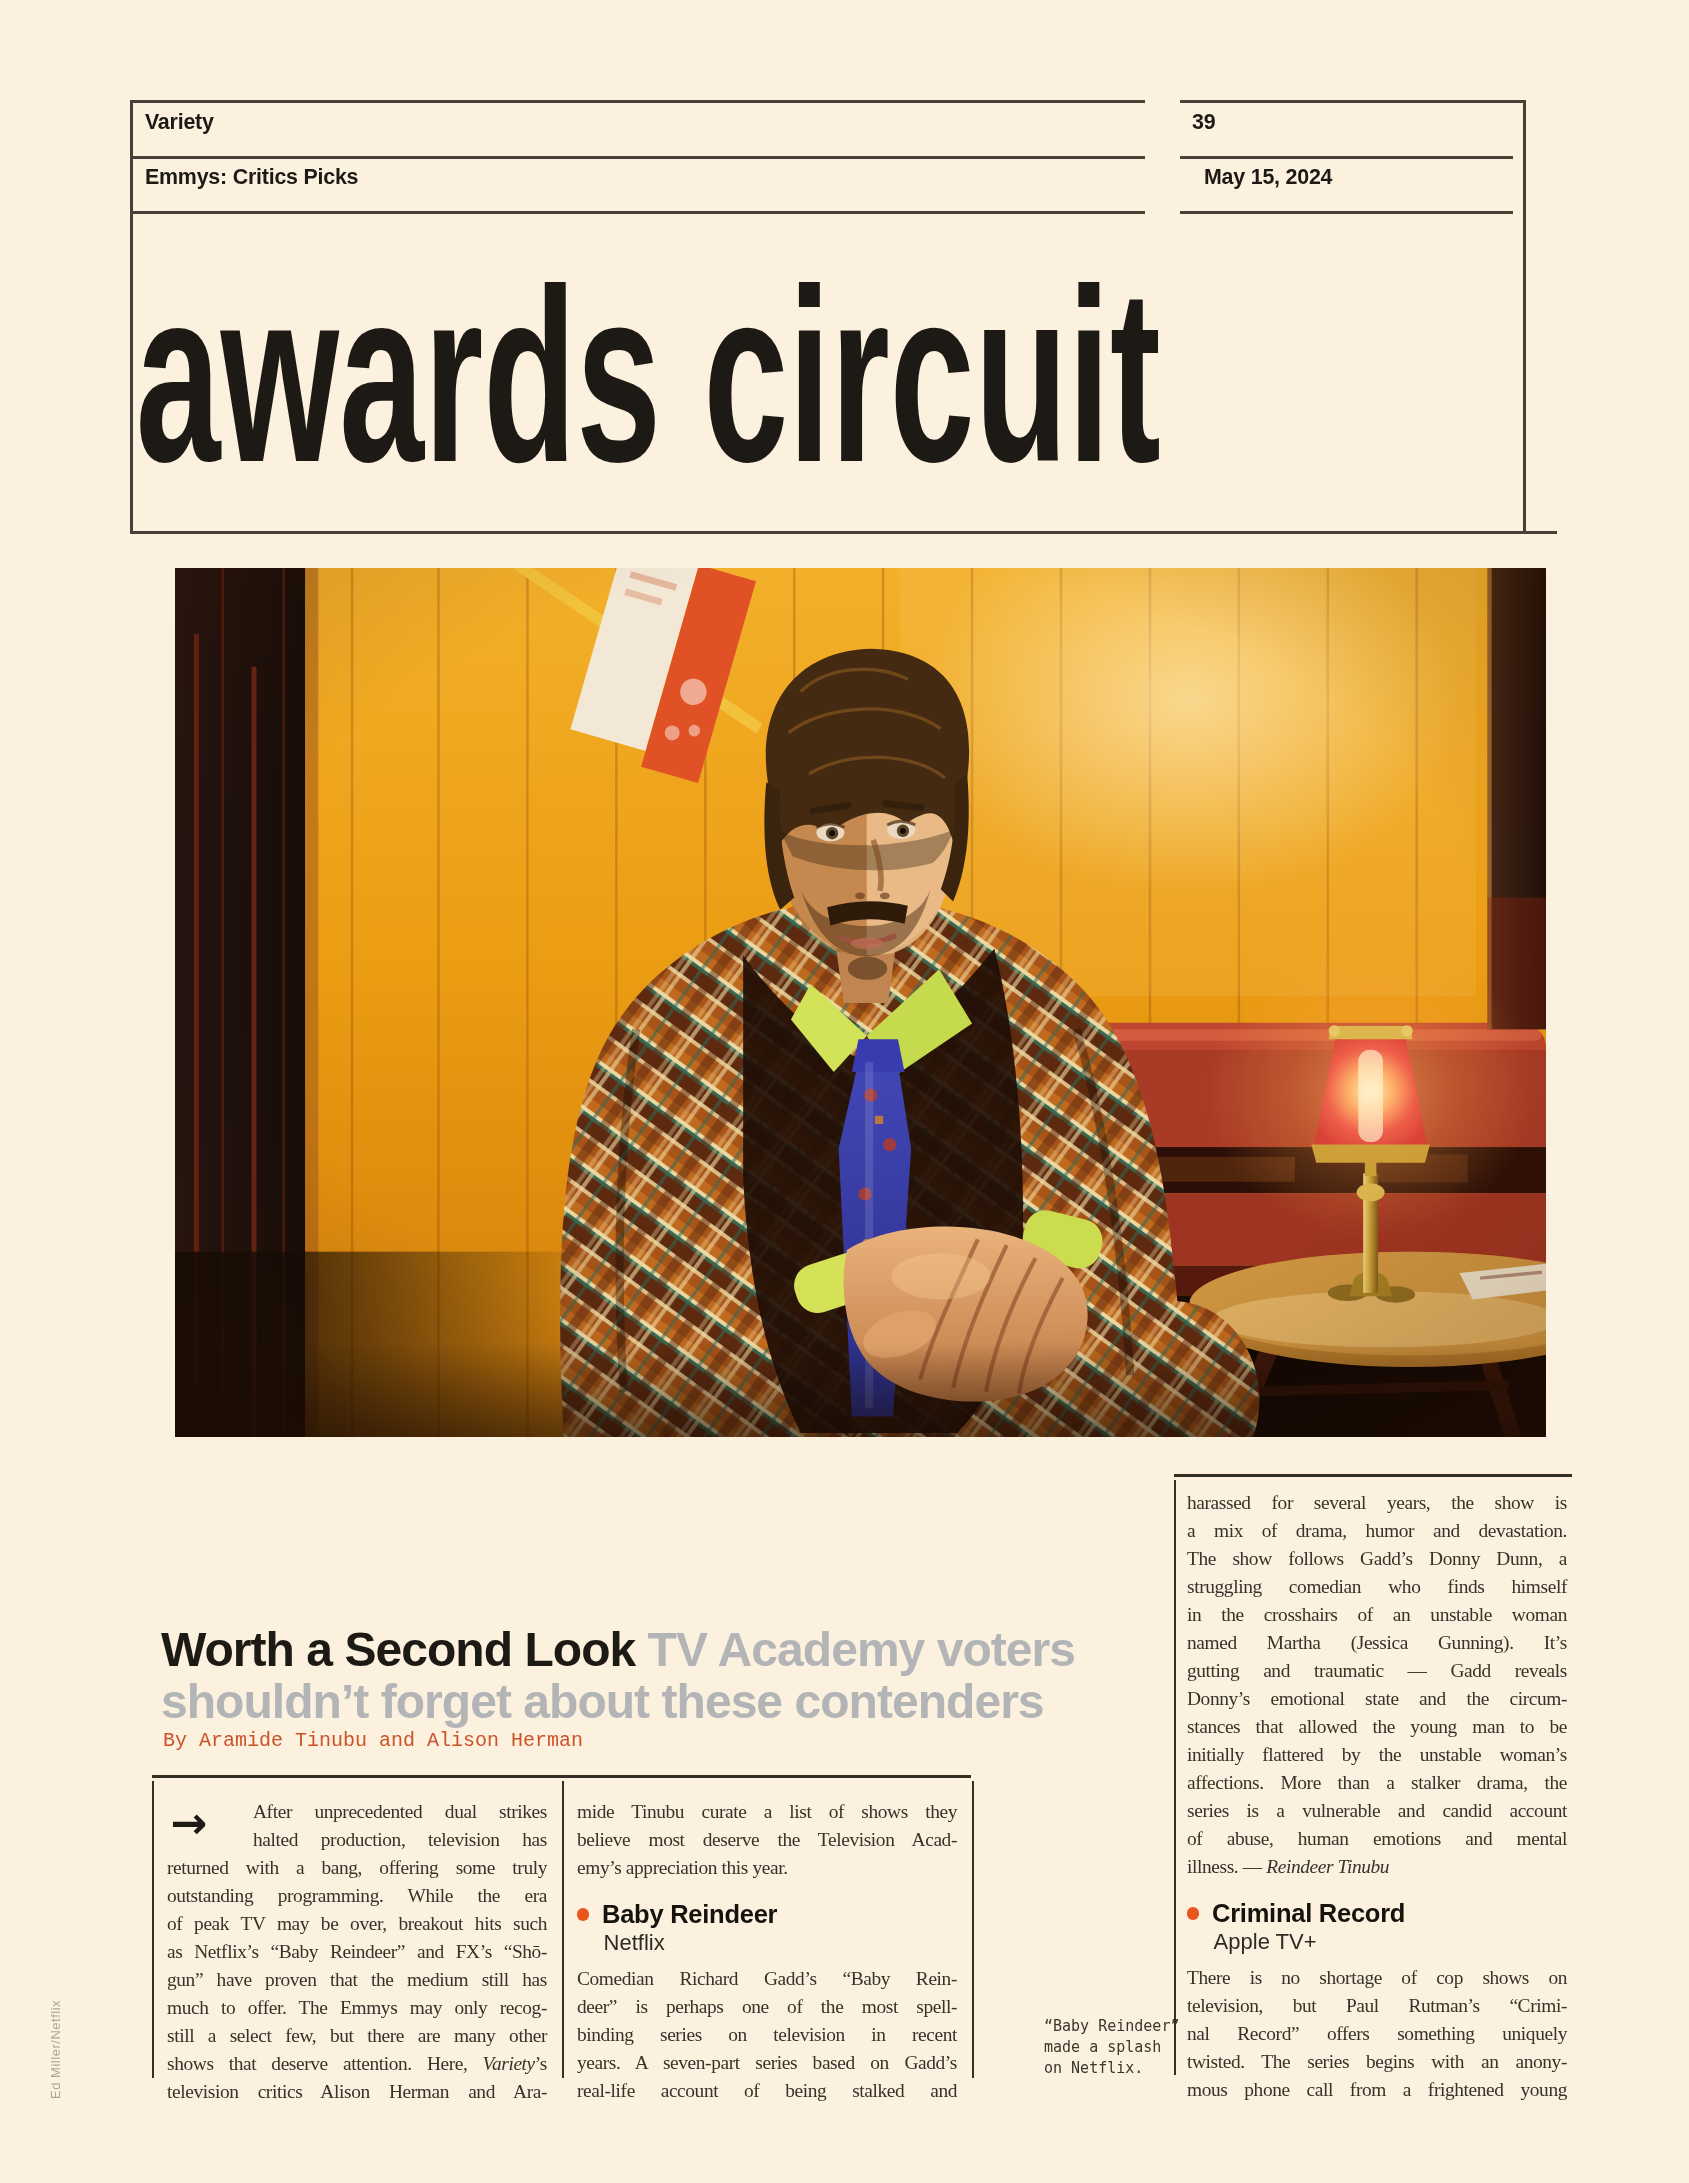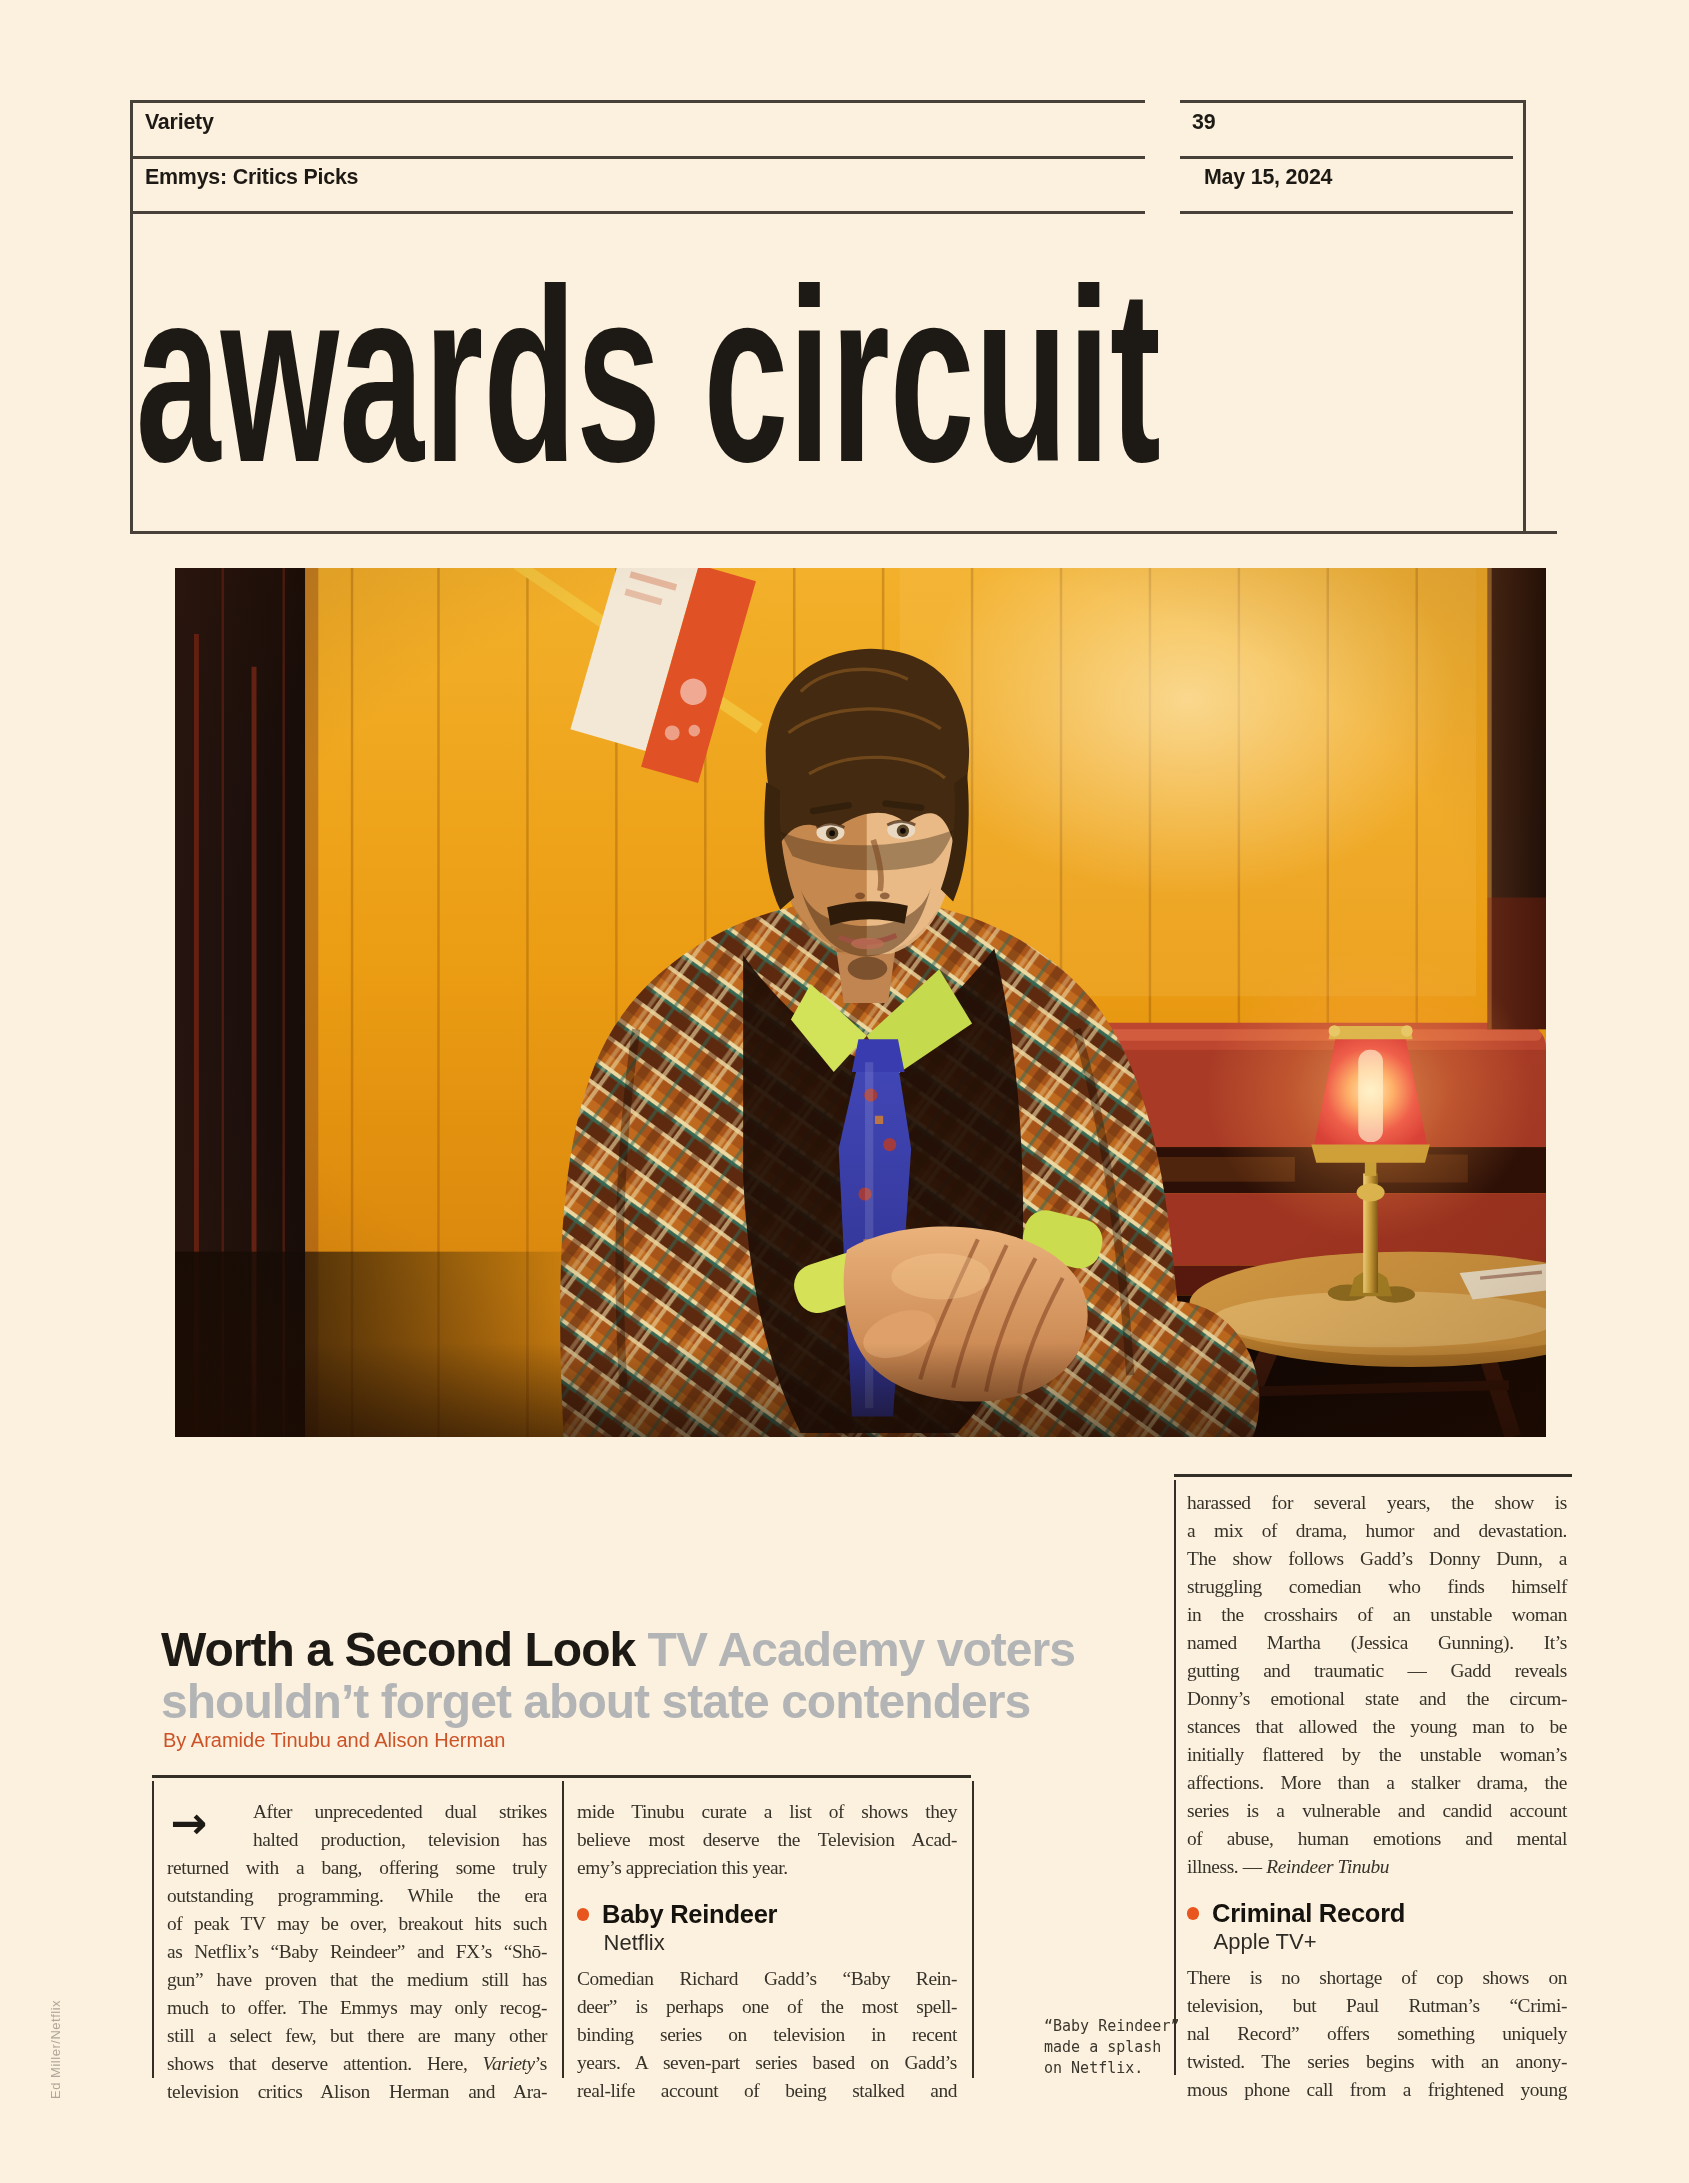--- a/index.html
+++ b/index.html
@@ -15,21 +15,21 @@
   .mast{position:absolute;font-weight:700;font-size:21.4px;line-height:25px;color:var(--ink);letter-spacing:-0.01em;}
   
   #headline-svg{position:absolute;left:134px;top:237px;width:1400px;height:247px;}
   #headline-svg text{font-family:"Liberation Sans",sans-serif;font-weight:700;fill:var(--ink);}
   
   #photo{position:absolute;left:175px;top:568px;width:1371px;height:869px;background:#e89a10;}
   #photo svg{display:block;width:100%;height:100%;}
   
   .subhead{position:absolute;left:161px;top:1624px;width:1046px;font-weight:700;font-size:48px;line-height:52px;letter-spacing:-0.02em;color:var(--ink);}
   .subhead .gray{color:var(--gray);}
-  .byline{position:absolute;left:163px;top:1729px;font-family:Liberation Sans, sans-serif;font-size:20px;color:var(--orange);}
+  .byline{position:absolute;left:163px;top:1729px;font-family:Liberation Mono, monospace;font-size:20px;color:var(--orange);}
   
   .col{position:absolute;width:380px;font-family:"Liberation Serif",serif;font-size:19.4px;letter-spacing:-0.02em;color:var(--body);}
   #col1{left:167px;top:1798px;}
   #col2{left:577px;top:1798px;}
   #col3{left:1187px;top:1489px;}
   .para{position:relative;}
   .line{display:block;height:28px;line-height:28px;text-align:justify;text-align-last:justify;}
   .line.end{text-align-last:left;}
   .line.indent{padding-left:86px;}
   .arrow{position:absolute;left:3.3px;top:3.3px;font-family:"DejaVu Sans",sans-serif;font-size:44px;line-height:1;font-weight:700;color:var(--ink);}
@@ -306,21 +306,21 @@
   </g>
 
   <rect x="0" y="830" width="520" height="225" fill="url(#floorFade)"></rect>
   <rect x="0" y="940" width="1665" height="115" fill="url(#botFade)"></rect>
   <rect width="1665" height="1055" fill="url(#vign)"></rect>
 </svg>
 </div>
 
 <div class="subhead">
   <span>Worth a Second Look</span><span class="gray"> TV Academy voters</span><br>
-  <span class="gray">shouldn’t forget about state contenders</span>
+  <span class="gray">shouldn’t forget about these contenders</span>
 </div>
 <div class="byline">By Aramide Tinubu and Alison Herman</div>
 
 <div class="crule" style="left:152px;top:1775px;width:819px;height:2.5px;"></div>
 <div class="crule" style="left:1174px;top:1474px;width:398px;height:2.5px;"></div>
 <div class="crule" style="left:152px;top:1781px;width:1.6px;height:297px;"></div>
 <div class="crule" style="left:562px;top:1781px;width:1.6px;height:297px;"></div>
 <div class="crule" style="left:972px;top:1781px;width:1.6px;height:297px;"></div>
 <div class="crule" style="left:1174px;top:1480px;width:1.6px;height:595px;"></div>
 

